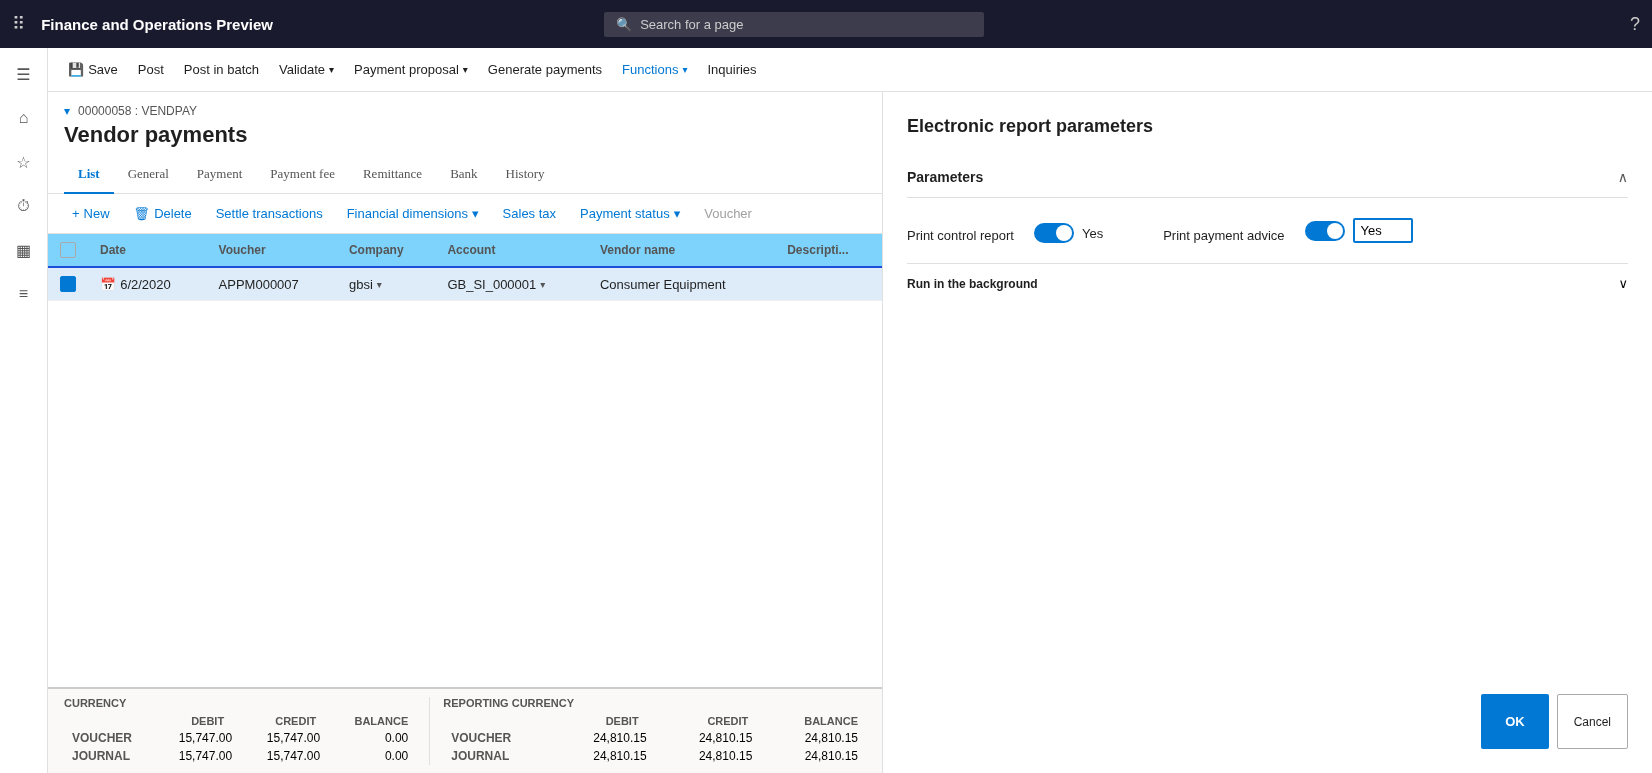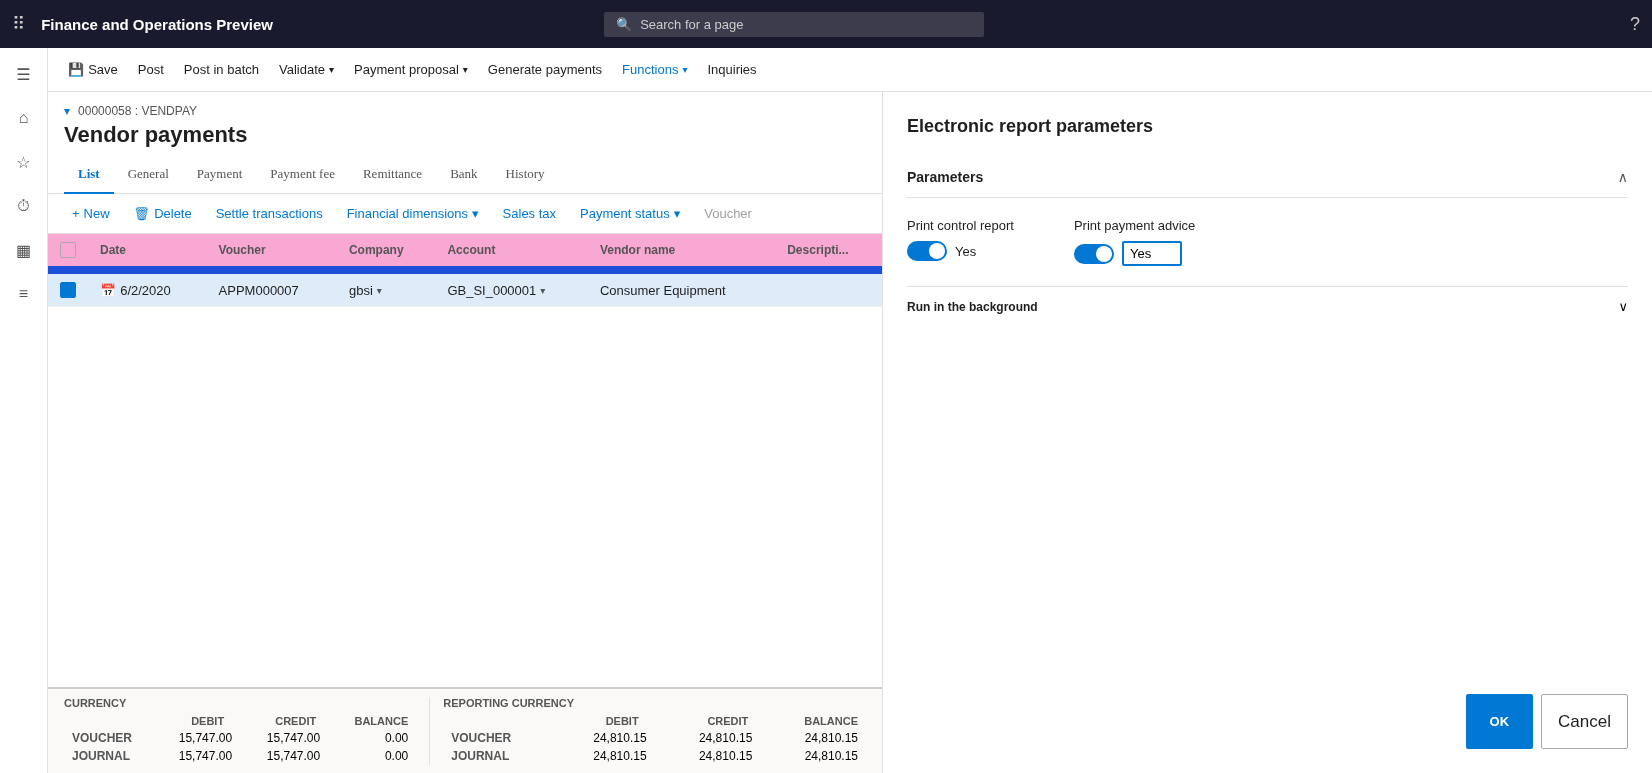--- a/index.html
+++ b/index.html
@@ -79,21 +79,21 @@
     .tool-btn {
       display: flex; align-items: center; gap: 4px;
       padding: 4px 8px; border-radius: 2px; cursor: pointer;
       color: #0078d4; font-size: 13px; border: none; background: transparent;
     }
     .tool-btn.disabled { color: #a0a0a0; cursor: default; }
 
     
     .table-wrap { flex: 1; overflow: auto; }
     table { width: 100%; border-collapse: collapse; }
-    thead tr { background: #f9a8d4; border-bottom: 8px solid #1d4ed8; }
+    thead tr { background: #7dd3fc; border-bottom: 2px solid #1d4ed8; }
     th {
       padding: 8px 12px; text-align: left; font-size: 12px;
       font-weight: 600; color: #555; white-space: nowrap;
     }
     td { padding: 8px 12px; font-size: 13px; color: #1f1f1f; border-bottom: 1px solid #f0f0f0; }
     tr.selected td { background: #deecf9; }
     .check-col { width: 32px; }
     .check-box { width: 16px; height: 16px; border: 1px solid #aaa; border-radius: 2px; }
     .check-box.checked { background: #0078d4; border-color: #0078d4; }
     .dropdown-cell { display: flex; align-items: center; gap: 4px; }
@@ -115,21 +115,21 @@
     
     .section-header {
       display: flex; align-items: flex-start; justify-content: space-between;
       padding: 12px 0; border-bottom: 1px solid #e0e0e0; margin-bottom: 20px;
     }
     .section-title { font-size: 14px; font-weight: 600; color: #1f1f1f; }
     .section-chevron { color: #555; cursor: pointer; font-size: 14px; }
 
     
     .params-grid { display: flex; gap: 60px; margin-bottom: 20px; }
-    .param-item { display: flex; flex-direction: column; gap: 8px; }
+    .param-item { display: flex; gap: 20px; align-items: flex-end; }
     .param-label { font-size: 13px; color: #1f1f1f; }
     .param-control { display: flex; align-items: center; gap: 8px; }
     .toggle {
       width: 40px; height: 20px; background: #0078d4; border-radius: 10px;
       position: relative; cursor: pointer; flex-shrink: 0;
     }
     .toggle-knob {
       width: 16px; height: 16px; background: #fff; border-radius: 50%;
       position: absolute; top: 2px; right: 2px; transition: right 0.2s;
     }
@@ -151,21 +151,21 @@
     .panel-footer {
       margin-top: auto; display: flex; justify-content: flex-end; gap: 8px;
       padding-top: 20px;
     }
     .btn-ok {
       background: #0078d4; color: #fff; border: none; padding: 20px 24px;
       font-size: 13px; font-weight: 600; border-radius: 2px; cursor: pointer;
     }
     .btn-cancel {
       background: #fff; color: #1f1f1f; border: 1px solid #aaa; padding: 8px 16px;
-      font-size: 17px; border-radius: 2px; cursor: pointer;
+      font-size: 12px; border-radius: 2px; cursor: pointer;
     }
   </style>
 </head>
 <body>
 
 <div class="top-bar">
   <span class="top-bar-dots">⠿</span>
   <span class="top-bar-title">Finance and Operations Preview</span>
   <div class="top-bar-search">
     <span>🔍</span>

